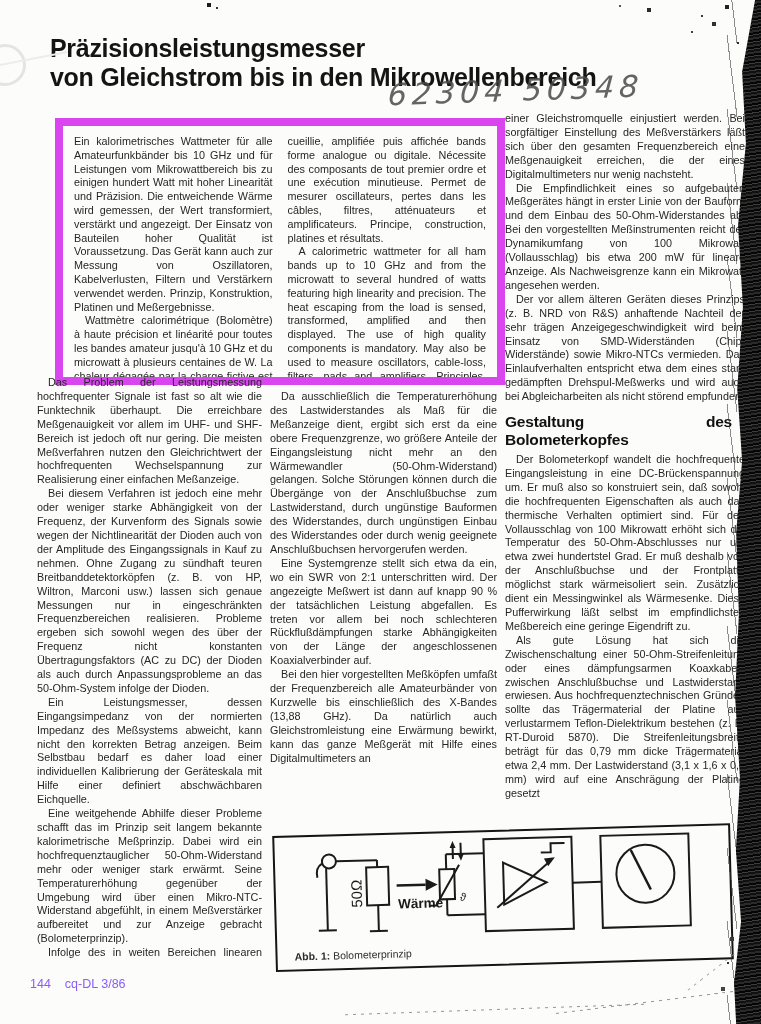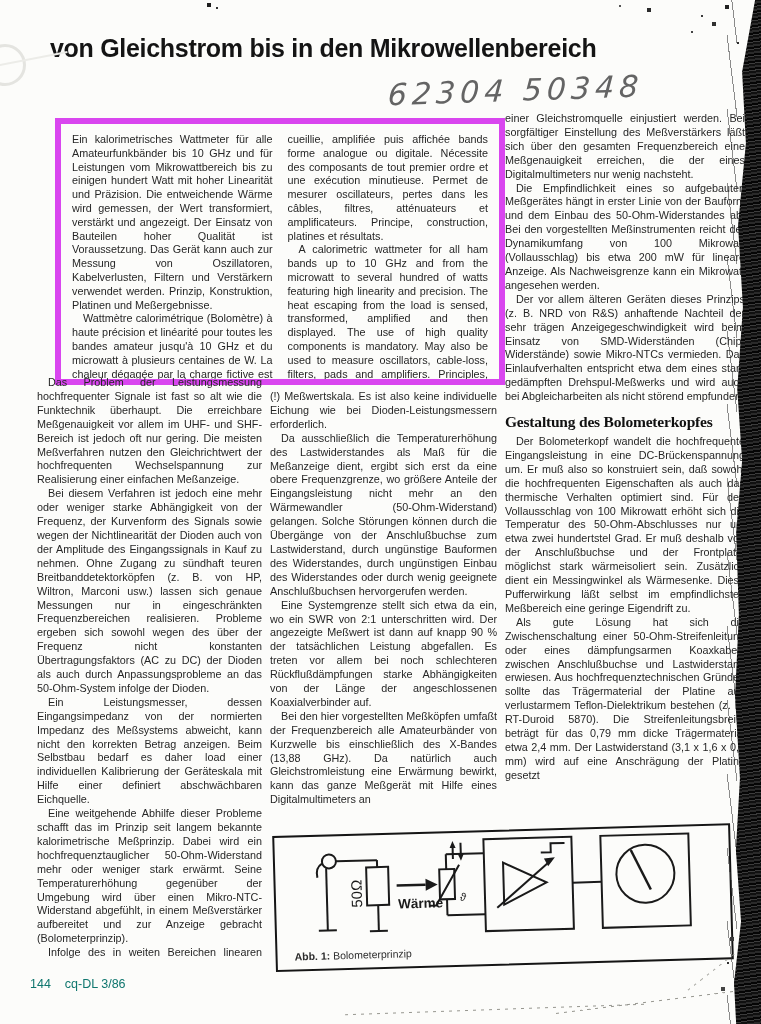--- a/index.html
+++ b/index.html
@@ -9,45 +9,45 @@
   
   .title{position:absolute;left:50px;top:34px;width:600px;font-size:25px;line-height:29px;
          font-weight:bold;color:#141414;letter-spacing:-0.3px;}
   .byline{position:absolute;left:52px;top:96px;width:420px;font-size:10.5px;color:#3a3a3a;}
   .handwriting{position:absolute;left:388px;top:72px;width:300px;font-size:30px;color:#4a4a4a;
          font-style:italic;letter-spacing:5px;transform:rotate(-2deg) skewX(-6deg);opacity:.85;
          font-family:"DejaVu Sans",sans-serif;font-weight:300;}
 
   
   .abstract-box{position:absolute;left:55px;top:118px;width:450px;height:267px;
-         border:6px solid #d946ef;box-sizing:border-box;padding:9px 11px;display:flex;gap:15px;overflow:hidden;}
+         border:8px solid #d946ef;box-sizing:border-box;padding:9px 11px;display:flex;gap:15px;overflow:hidden;}
   .abstract-col{width:50%;font-size:10.8px;line-height:13.8px;text-align:justify;}
   .abstract-col p{margin:0;}
   .abstract-col p.indent{text-indent:11px;}
   .sig{float:right;margin-top:39px;}
 
   
   .col{position:absolute;font-size:10.8px;line-height:13.9px;text-align:justify;}
   .col p{margin:0;}
   .col p.indent{text-indent:11px;}
   .col1{left:37px;top:376px;width:225px;height:586px;overflow:hidden;}
   .col2{left:270px;top:390px;width:227px;height:438px;overflow:hidden;}
   .col3{left:505px;top:112px;width:240px;height:718px;overflow:hidden;}
-  .col3 h2{font-size:15.5px;line-height:18px;margin:9px 13px 4px 0;color:#111;letter-spacing:-0.2px;font-family:Liberation Serif, serif;}
+  .col3 h2{font-size:15.5px;line-height:18px;margin:9px 13px 4px 0;color:#111;letter-spacing:-0.2px;}
 
   
   .figure-box{position:absolute;left:276px;top:836px;width:458px;height:136px;
          border:2px solid #151515;box-sizing:border-box;background:#fcfcfa;
          transform:rotate(-1.6deg);transform-origin:0 100%;}
   .figure-box svg{position:absolute;left:0;top:0;}
   .fig-caption{position:absolute;left:17px;bottom:7px;font-size:10.5px;color:#2c2c2c;}
   .fig-caption b{font-weight:bold;}
 
   
-  .footer{position:absolute;left:30px;top:977px;font-size:12.5px;color:#0f766e;}
+  .footer{position:absolute;left:30px;top:977px;font-size:12.5px;color:#8b5cf6;}
   .footer .issue{margin-left:14px;}
 
   
   .scan-band{position:absolute;top:0;right:0;width:27px;height:1024px;z-index:9;
      background:repeating-linear-gradient(171deg,#050505 0 2px,#3c3c3c 2px 3px,#101010 3px 5px,#2a2a2a 5px 7px);
      clip-path:polygon(78% 0,100% 0,100% 100%,8% 100%,0% 96%,26% 90%,7% 83%,22% 76%,4% 68%,18% 60%,
                        8% 52%,30% 45%,12% 38%,33% 30%,15% 22%,44% 14%,30% 7%);}
   .scan-fuzz{position:absolute;top:0;right:24px;width:10px;height:1024px;z-index:8;opacity:.55;
      background:repeating-linear-gradient(83deg,transparent 0 3px,#2e2e2e 3px 4px,transparent 4px 9px);}
   .specks{position:absolute;left:0;top:0;width:2px;height:2px;background:transparent;z-index:10;
@@ -64,20 +64,21 @@
      border:3px solid #e4e4e0;z-index:2;}
   .fold{position:absolute;left:-6px;top:58px;width:76px;height:20px;border-top:2px solid #ececе8;
      border-top:2px solid #ececE8;transform:rotate(-11deg);z-index:2;}
 </style>
 </head>
 <body>
 
 <div class="page">
 
   <div class="title">
+    <div>Präzisionsleistungsmesser</div>
     <div>von Gleichstrom bis in den Mikrowellenbereich</div>
   </div>
   <div class="handwriting">62304  50348</div>
 
   <div class="abstract-box">
     <div class="abstract-col">
       <p>Ein kalorimetrisches Wattmeter für alle Amateurfunkbänder bis 10 GHz und für Leistungen vom Mikrowattbereich bis zu einigen hundert Watt mit hoher Linearität und Präzision. Die entweichende Wärme wird gemessen, der Wert transformiert, verstärkt und angezeigt. Der Einsatz von Bauteilen hoher Qualität ist Voraussetzung. Das Gerät kann auch zur Messung von Oszillatoren, Kabelverlusten, Filtern und Verstärkern verwendet werden. Prinzip, Konstruktion, Platinen und Meßergebnisse.</p>
       <p class="indent">Wattmètre calorimétrique (Bolomètre) à haute précision et linéarité pour toutes les bandes amateur jusqu'à 10 GHz et du microwatt à plusieurs centaines de W. La chaleur dégagée par la charge fictive est re-</p>
     </div>
     <div class="abstract-col">
@@ -88,21 +89,20 @@
 
   <div class="col col1">
     <p class="indent">Das Problem der Leistungsmessung hochfrequenter Signale ist fast so alt wie die Funktechnik überhaupt. Die erreichbare Meßgenauigkeit vor allem im UHF- und SHF-Bereich ist jedoch oft nur gering. Die meisten Meßverfahren nutzen den Gleichrichtwert der hochfrequenten Wechselspannung zur Realisierung einer einfachen Meßanzeige.</p>
     <p class="indent">Bei diesem Verfahren ist jedoch eine mehr oder weniger starke Abhängigkeit von der Frequenz, der Kurvenform des Signals sowie wegen der Nichtlinearität der Dioden auch von der Amplitude des Eingangssignals in Kauf zu nehmen. Ohne Zugang zu sündhaft teuren Breitbanddetektorköpfen (z. B. von HP, Wiltron, Marconi usw.) lassen sich genaue Messungen nur in eingeschränkten Frequenzbereichen realisieren. Probleme ergeben sich sowohl wegen des über der Frequenz nicht konstanten Übertragungsfaktors (AC zu DC) der Dioden als auch durch Anpassungsprobleme an das 50-Ohm-System infolge der Dioden.</p>
     <p class="indent">Ein Leistungsmesser, dessen Eingangsimpedanz von der normierten Impedanz des Meßsystems abweicht, kann nicht den korrekten Betrag anzeigen. Beim Selbstbau bedarf es daher load einer individuellen Kalibrierung der Geräteskala mit Hilfe einer definiert abschwächbaren Eichquelle.</p>
     <p class="indent">Eine weitgehende Abhilfe dieser Probleme schafft das im Prinzip seit langem bekannte kalorimetrische Meßprinzip. Dabei wird ein hochfrequenztauglicher 50-Ohm-Widerstand mehr oder weniger stark erwärmt. Seine Temperaturerhöhung gegenüber der Umgebung wird über einen Mikro-NTC-Widerstand abgefühlt, in einem Meßverstärker aufbereitet und zur Anzeige gebracht (Bolometerprinzip).</p>
     <p class="indent">Infolge des in weiten Bereichen linearen Zusammenhanges zwischen der hochfrequenten Eingangsleistung und der Widerstandsänderung des NTC-Fühlers ergibt sich eine lineare</p>
   </div>
 
   <div class="col col2">
-    <p>(!) Meßwertskala. Es ist also keine individuelle Eichung wie bei Dioden-Leistungsmessern erforderlich.</p>
     <p class="indent">Da ausschließlich die Temperaturerhöhung des Lastwiderstandes als Maß für die Meßanzeige dient, ergibt sich erst da eine obere Frequenzgrenze, wo größere Anteile der Eingangsleistung nicht mehr an den Wärmewandler (50-Ohm-Widerstand) gelangen. Solche Störungen können durch die Übergänge von der Anschlußbuchse zum Lastwiderstand, durch ungünstige Bauformen des Widerstandes, durch ungünstigen Einbau des Widerstandes oder durch wenig geeignete Anschlußbuchsen hervorgerufen werden.</p>
     <p class="indent">Eine Systemgrenze stellt sich etwa da ein, wo ein SWR von 2:1 unterschritten wird. Der angezeigte Meßwert ist dann auf knapp 90 % der tatsächlichen Leistung abgefallen. Es treten vor allem bei noch schlechteren Rückflußdämpfungen starke Abhängigkeiten von der Länge der angeschlossenen Koaxialverbinder auf.</p>
     <p class="indent">Bei den hier vorgestellten Meßköpfen umfaßt der Frequenzbereich alle Amateurbänder von Kurzwelle bis einschließlich des X-Bandes (13,88 GHz). Da natürlich auch Gleichstromleistung eine Erwärmung bewirkt, kann das ganze Meßgerät mit Hilfe eines Digitalmultimeters an</p>
   </div>
 
   <div class="col col3">
     <p>einer Gleichstromquelle einjustiert werden. Bei sorgfältiger Einstellung des Meßverstärkers läßt sich über den gesamten Frequenzbereich eine Meßgenauigkeit erreichen, die der eines Digitalmultimeters nur wenig nachsteht.</p>
     <p class="indent">Die Empfindlichkeit eines so aufgebauten Meßgerätes hängt in erster Linie von der Bauform und dem Einbau des 50-Ohm-Widerstandes ab. Bei den vorgestellten Meßinstrumenten reicht der Dynamikumfang von 100 Mikrowatt (Vollausschlag) bis etwa 200 mW für lineare Anzeige. Als Nachweisgrenze kann ein Mikrowatt angesehen werden.</p>
     <p class="indent">Der vor allem älteren Geräten dieses Prinzips (z. B. NRD von R&amp;S) anhaftende Nachteil der sehr trägen Anzeigegeschwindigkeit wird beim Einsatz von SMD-Widerständen (Chip-Widerstände) sowie Mikro-NTCs vermieden. Das Einlaufverhalten entspricht etwa dem eines stark gedämpften Drehspul-Meßwerks und wird auch bei Abgleicharbeiten als nicht störend empfunden.</p>
     <h2>Gestaltung des Bolometerkopfes</h2>

